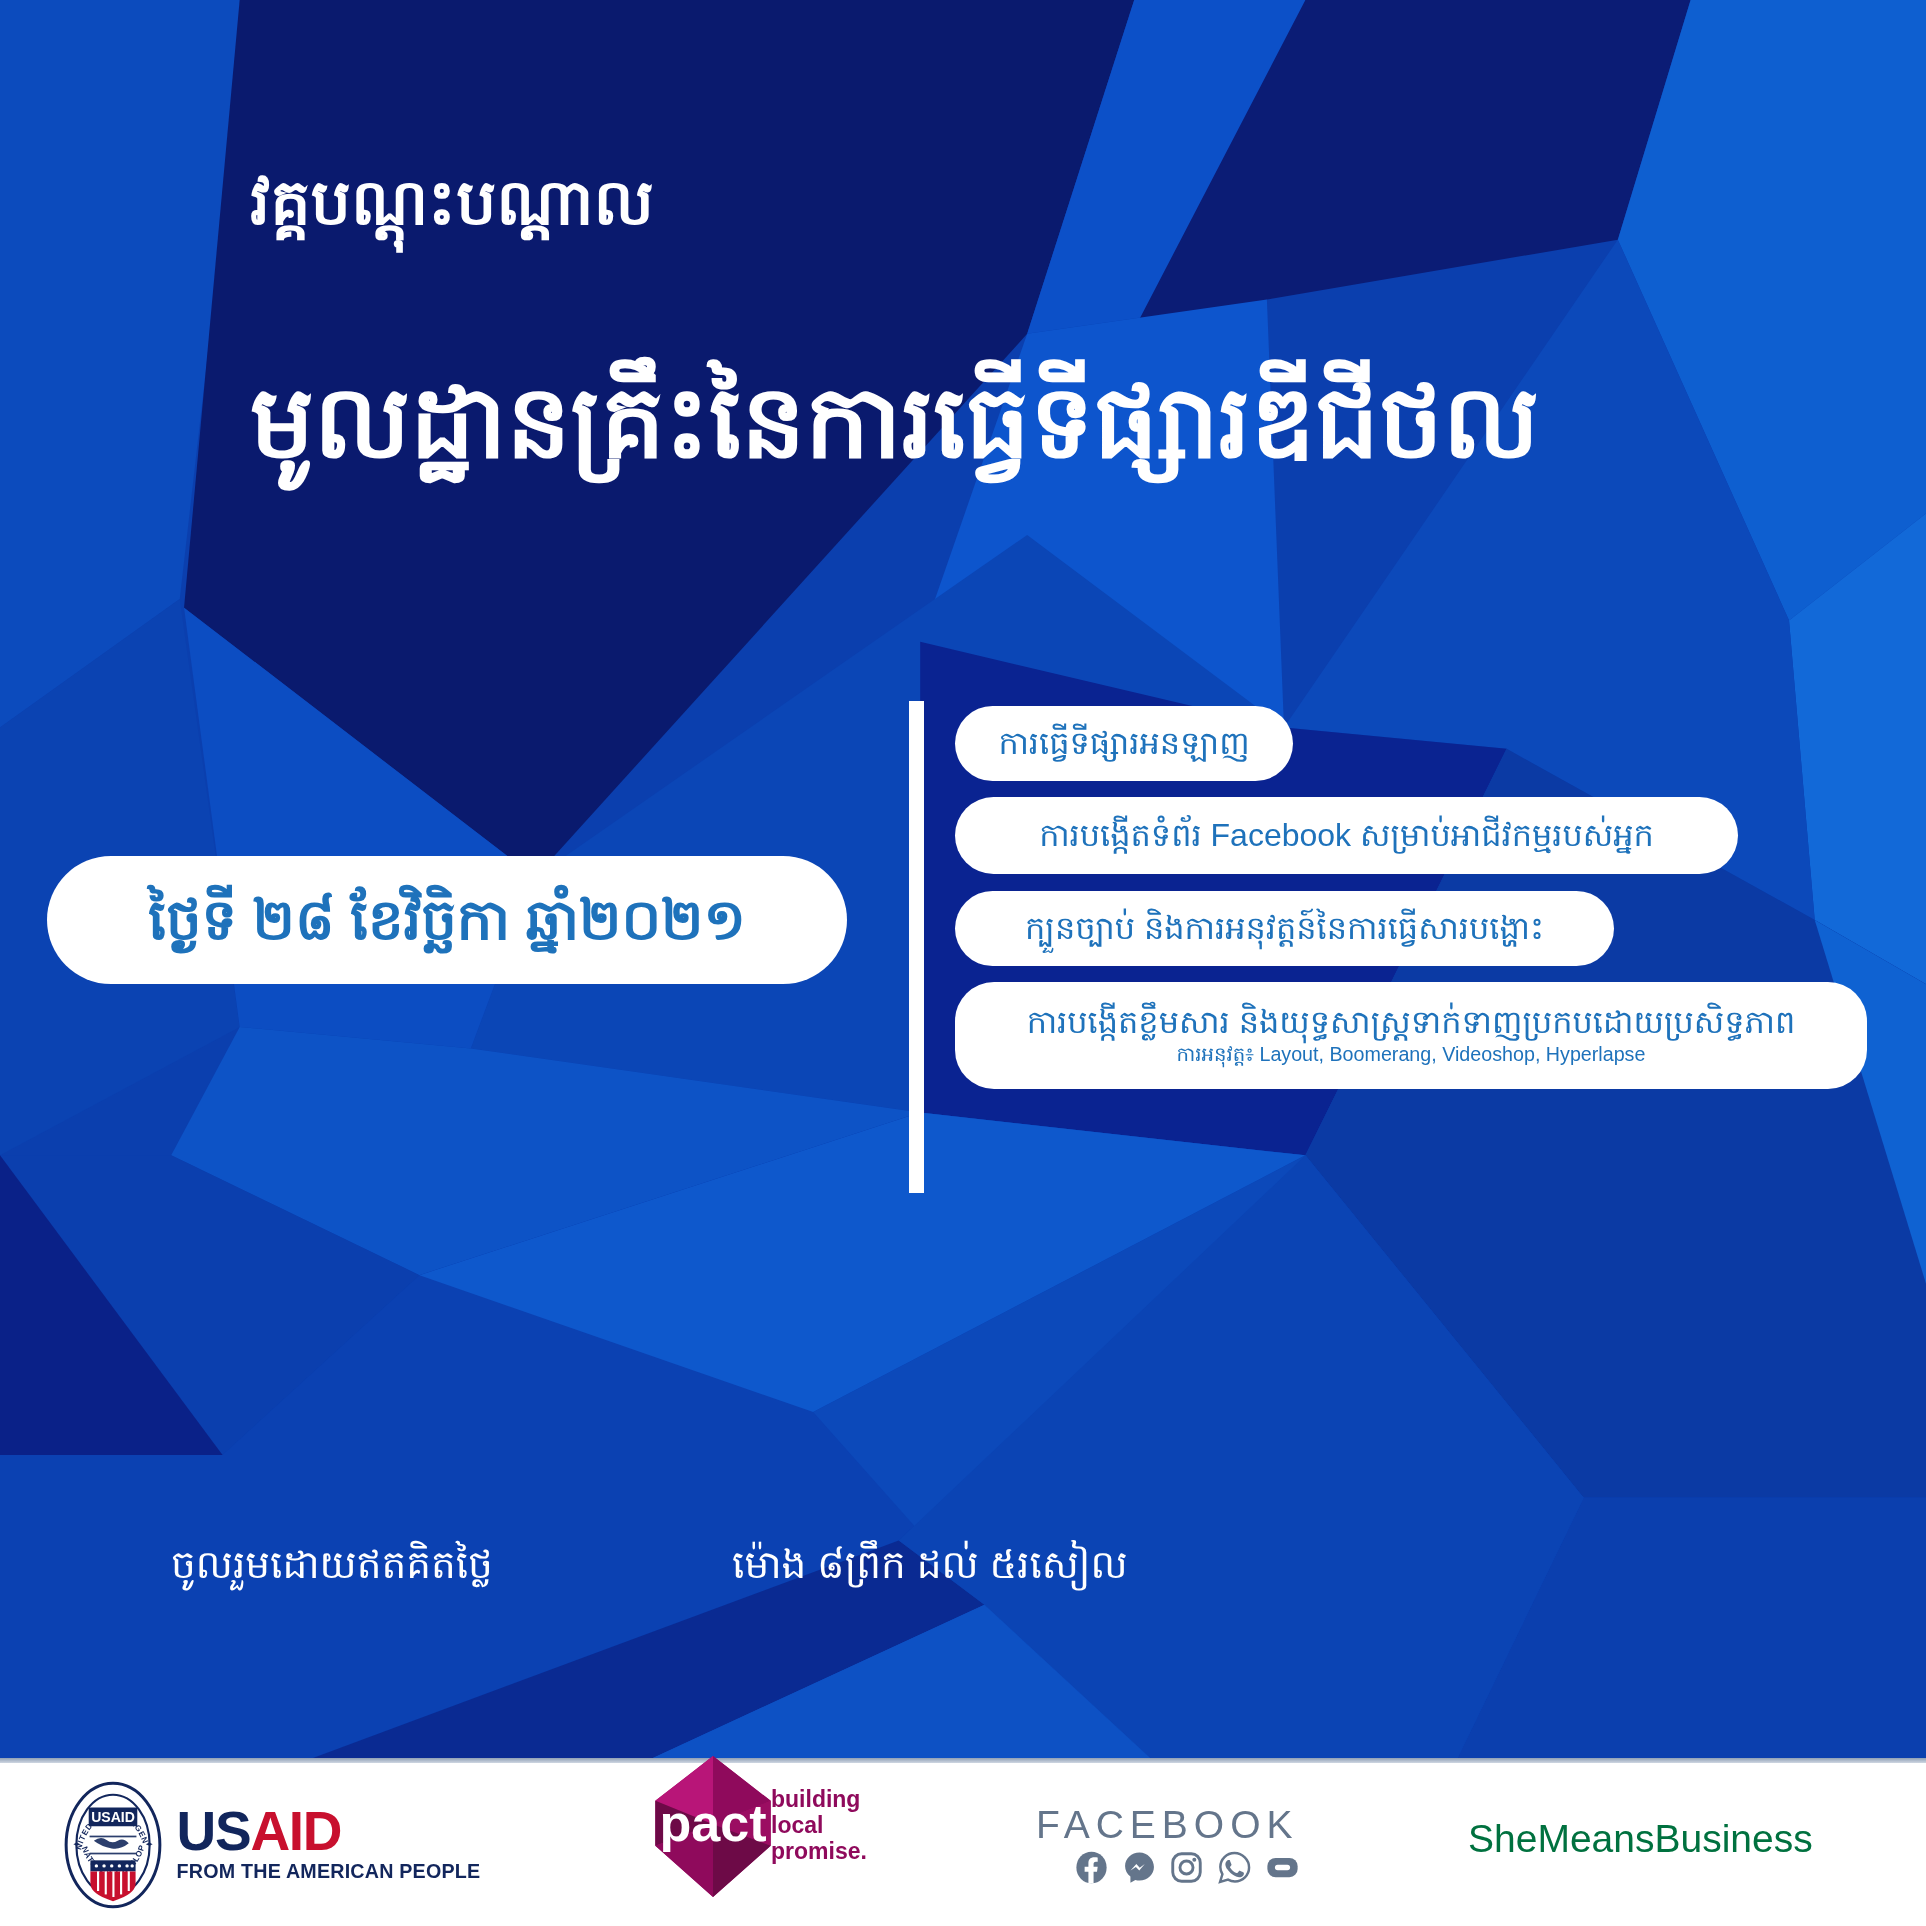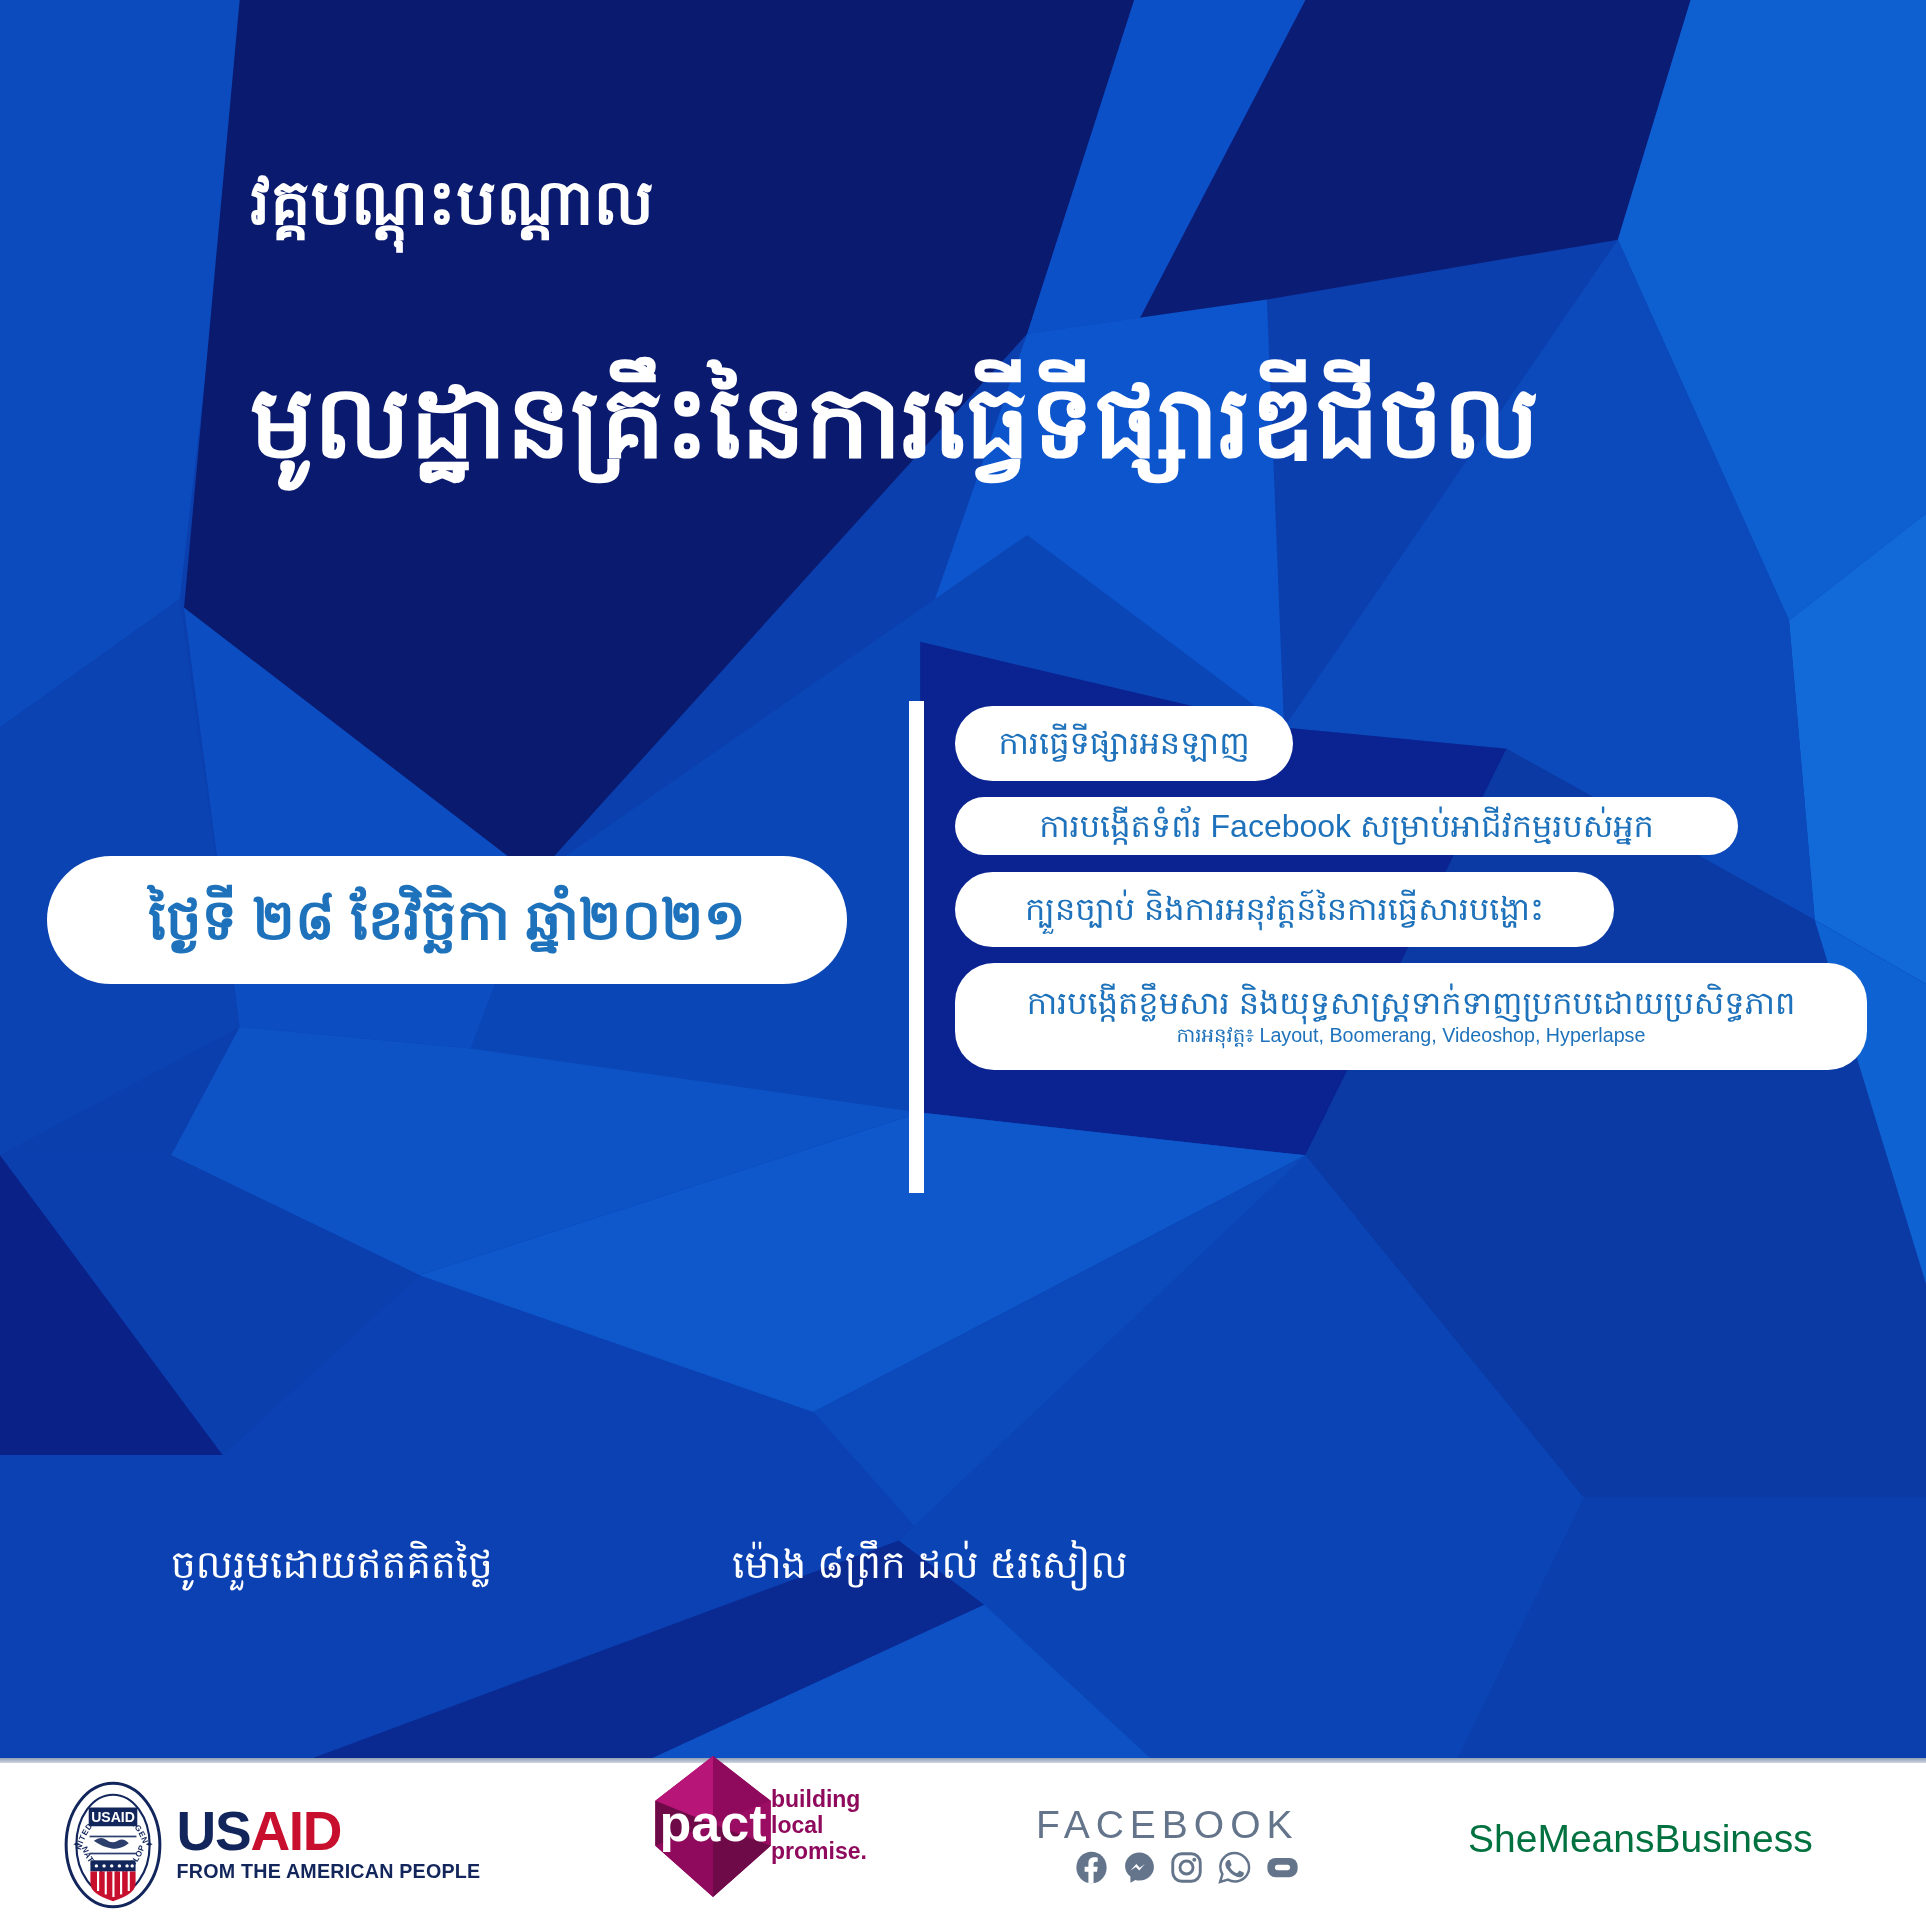--- a/index.html
+++ b/index.html
@@ -56,21 +56,21 @@
   }
   .bullet .b-main {
     color:#1e72bb; font-size:32px; font-weight:500;
     line-height:1.15; white-space:nowrap;
   }
   .bullet .b-sub {
     color:#1e72bb; font-size:19.7px; font-weight:400;
     line-height:1.2; white-space:nowrap; margin-top:2.6px;
   }
   .bullet.b1 { width:338px;  height:75px; }
-  .bullet.b2 { width:783px; height:58px;text-align:center; }
+  .bullet.b2 { width:783px; height:77px;text-align:center; }
   .bullet.b3 { width:659px; height:75px;justify-content:center; }
   .bullet.b4 { width:912px; height:107px; }
 
   
   .info {
     position:absolute; color:#ffffff; font-size:39px;
     font-weight:500; white-space:nowrap; line-height:1;
   }
   .info.free { left:171px;  top:1545px; }
   .info.time { left:732px; top:1545px; }

